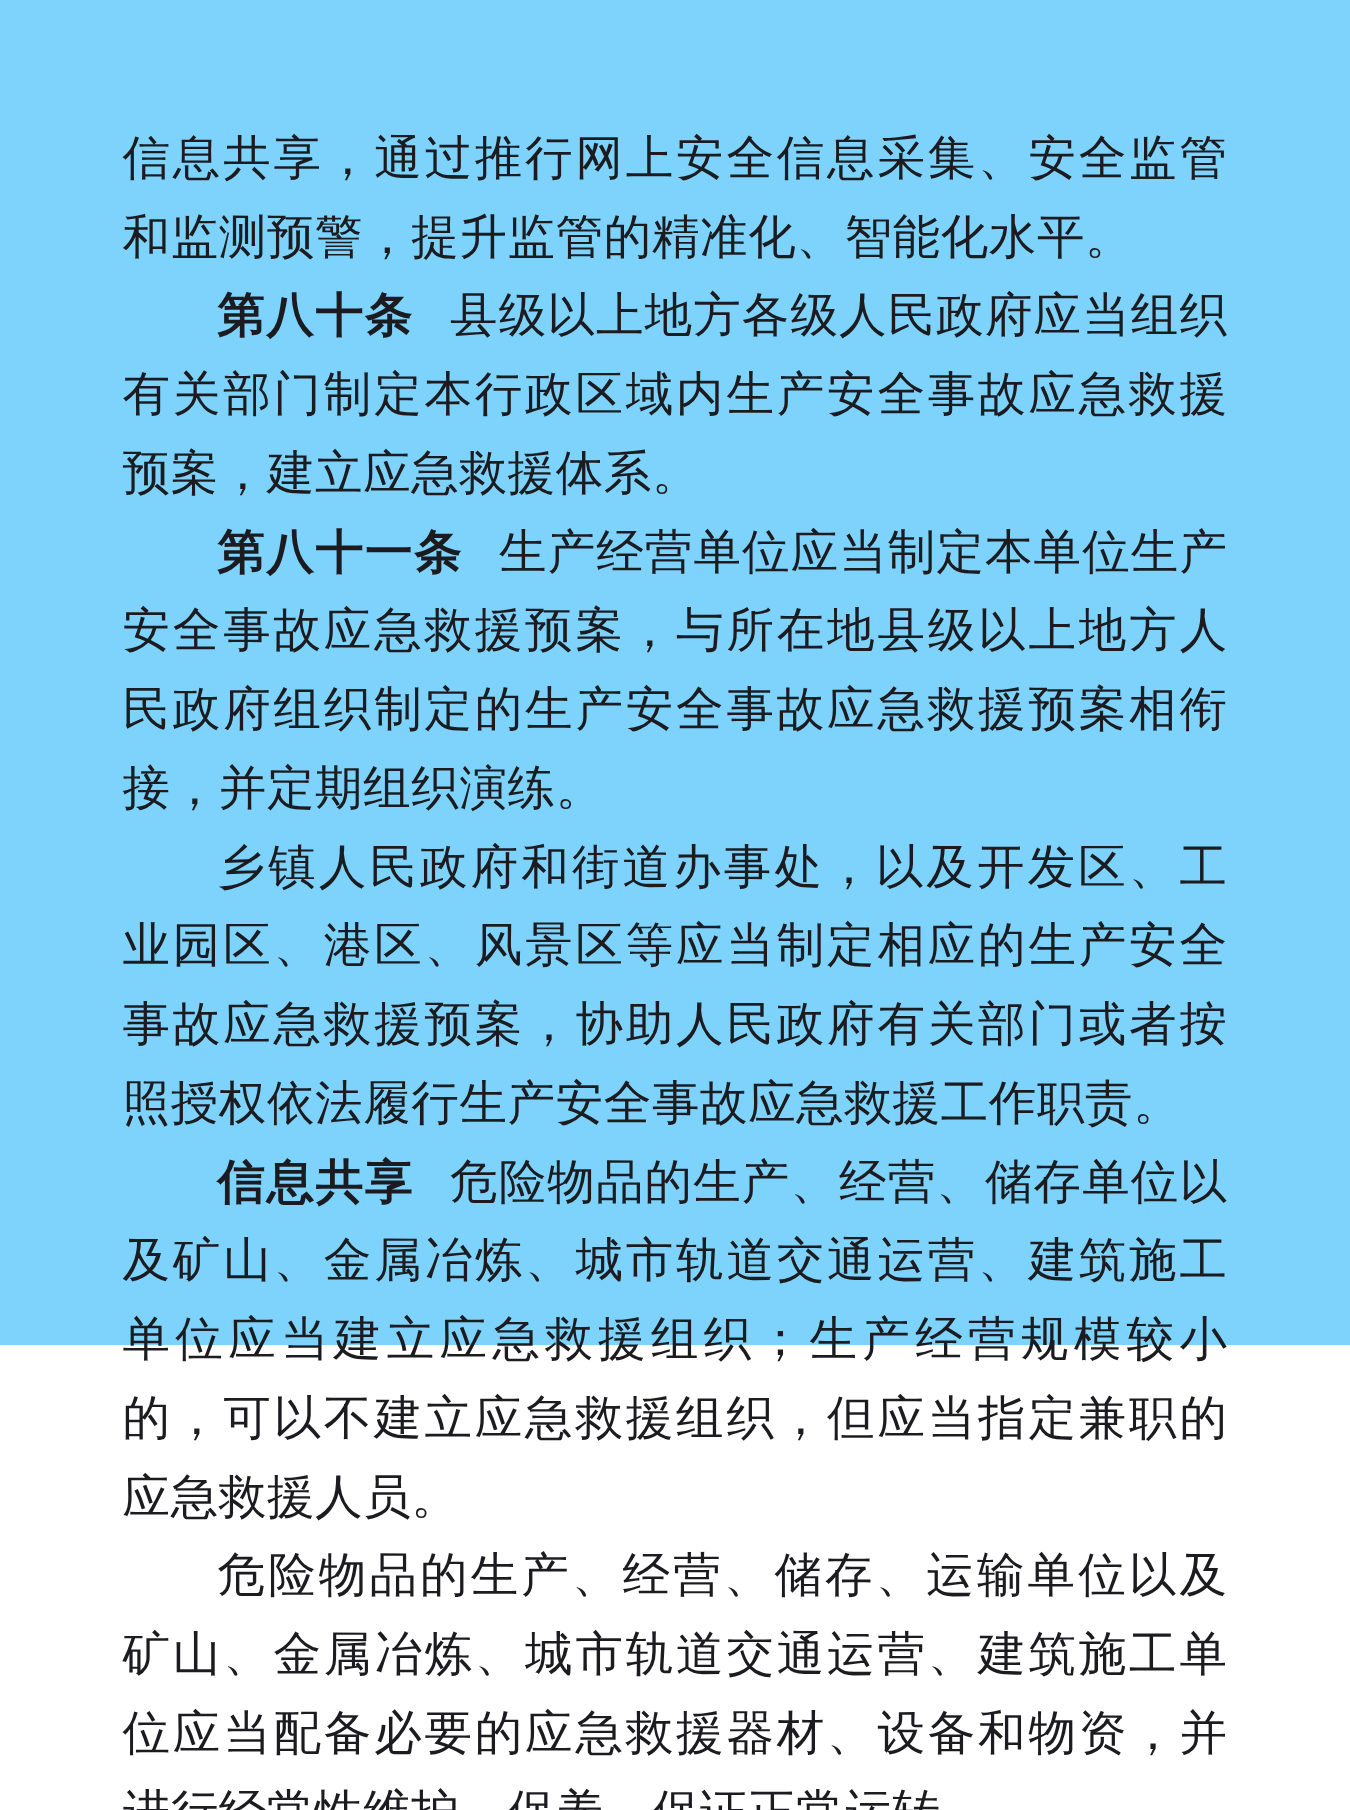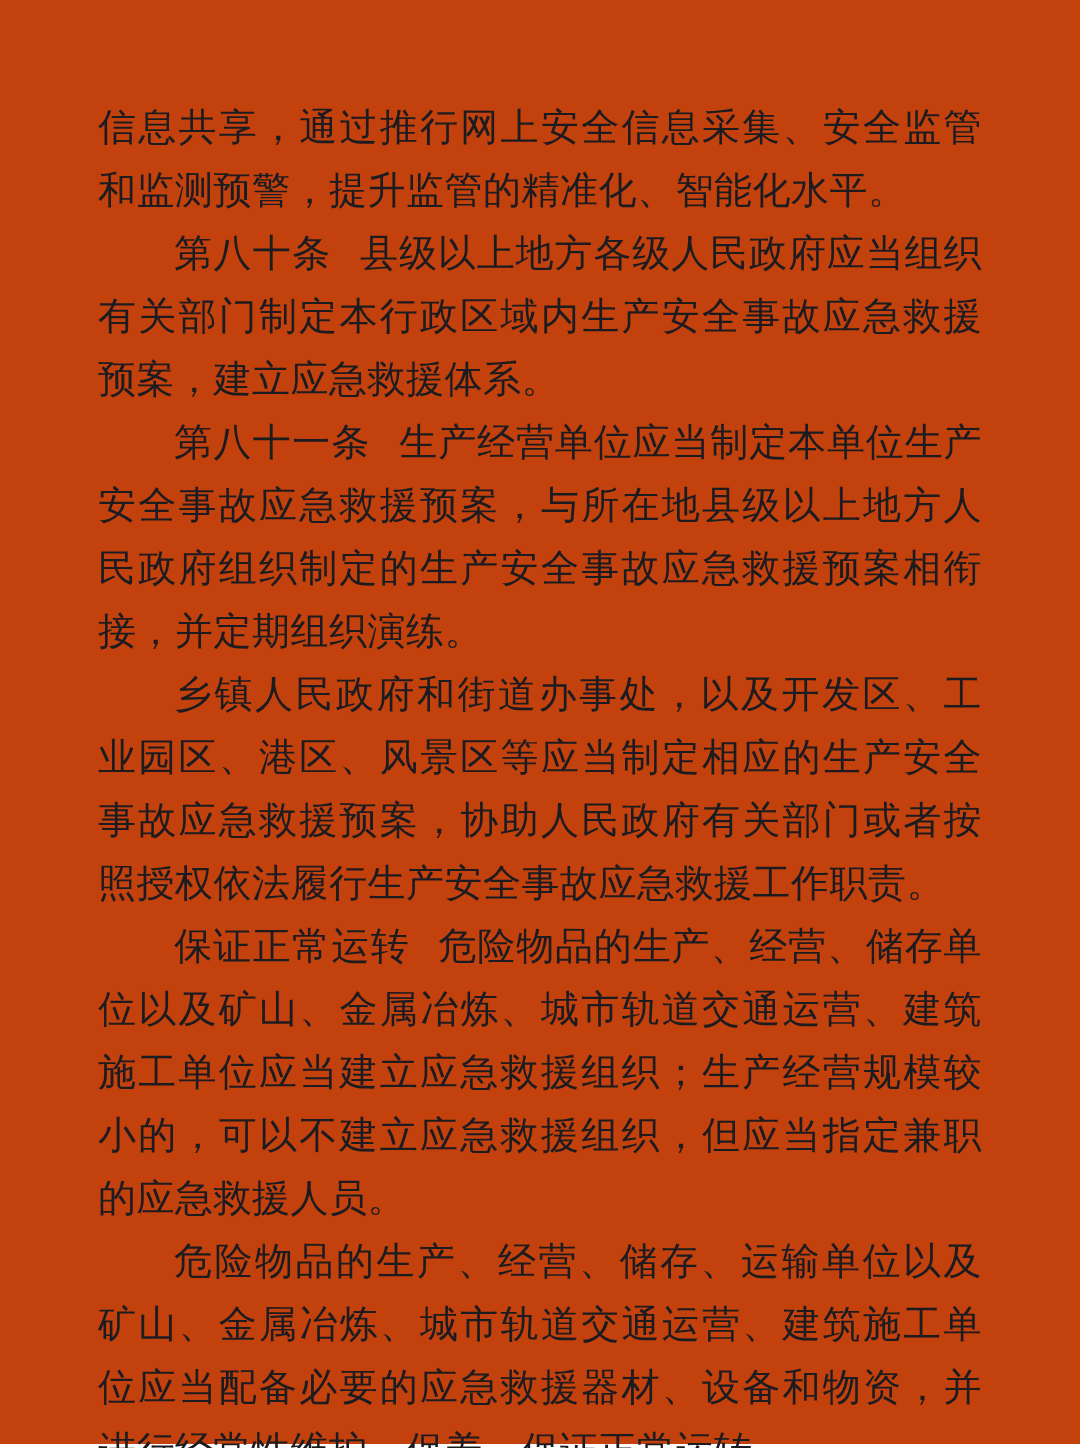--- a/index.html
+++ b/index.html
@@ -13,43 +13,43 @@
     font-family: "Liberation Serif", "DejaVu Serif", serif;
     color: #1b1b1b;
     position: relative;
     overflow: hidden;
   }
   .page {
     position: absolute;
     left: 0;
     top: 0;
     width: 1080px;
-    height: 1444px;
-    background: #c2410c;
+    height: 1076px;
+    background: #7dd3fc;
   }
   .content {
     position: absolute;
     left: 98px;
     top: 96px;
     width: 884px;
   }
   .para {
     font-size: 38px;
     line-height: 63px;
     letter-spacing: 0.5px;
     text-align: justify;
     text-justify: inter-ideograph;
     margin: 0 0 0 0;
     color: #1c1c20;
   }
   .para.indent {
     text-indent: 76px;
   }
   .para .article-no {
-    font-weight: normal;
+    font-weight: bold;
     letter-spacing: 1px;
     margin-top: 43px;
   }
   .para .gap {
     display: inline-block;
     width: 28px;
   }
 </style>
 </head>
 <body>
@@ -67,21 +67,21 @@
 
     <p class="para indent">
       <span class="article-no">第八十一条</span><span class="gap"></span><span>生产经营单位应当制定本单位生产安全事故应急救援预案，与所在地县级以上地方人民政府组织制定的生产安全事故应急救援预案相衔接，并定期组织演练。</span>
     </p>
 
     <p class="para indent">
       <span>乡镇人民政府和街道办事处，以及开发区、工业园区、港区、风景区等应当制定相应的生产安全事故应急救援预案，协助人民政府有关部门或者按照授权依法履行生产安全事故应急救援工作职责。</span>
     </p>
 
     <p class="para indent">
-      <span class="article-no">保证正常运转</span><span class="gap"></span><span>危险物品的生产、经营、储存单位以及矿山、金属冶炼、城市轨道交通运营、建筑施工单位应当建立应急救援组织；生产经营规模较小的，可以不建立应急救援组织，但应当指定兼职的应急救援人员。</span>
+      <span class="article-no">信息共享</span><span class="gap"></span><span>危险物品的生产、经营、储存单位以及矿山、金属冶炼、城市轨道交通运营、建筑施工单位应当建立应急救援组织；生产经营规模较小的，可以不建立应急救援组织，但应当指定兼职的应急救援人员。</span>
     </p>
 
     <p class="para indent">
       <span>危险物品的生产、经营、储存、运输单位以及矿山、金属冶炼、城市轨道交通运营、建筑施工单位应当配备必要的应急救援器材、设备和物资，并进行经常性维护、保养，保证正常运转。</span>
     </p>
 
   </div>
 </div>
 
 </body></html>

